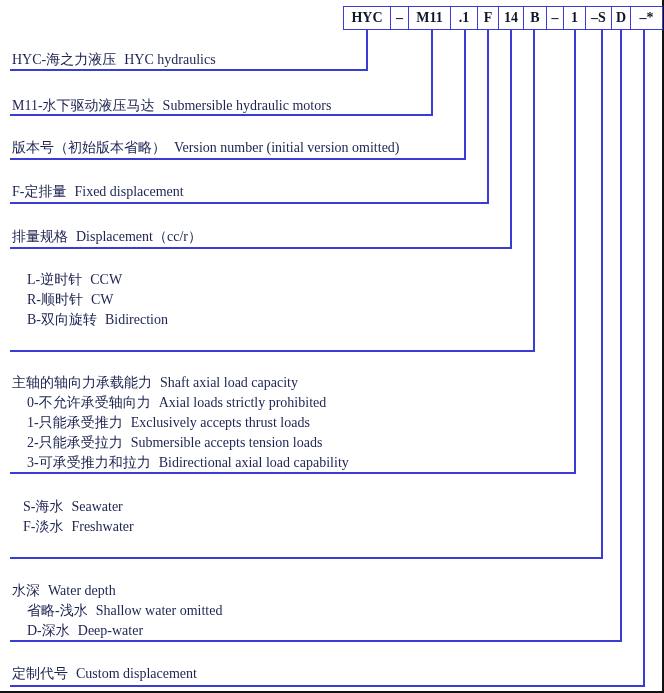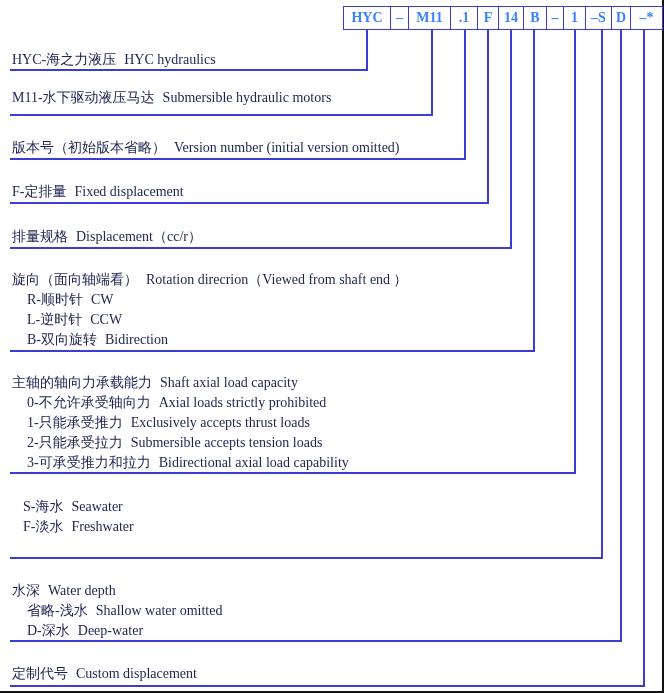--- a/index.html
+++ b/index.html
@@ -2,21 +2,21 @@
 <html><head>
   <meta charset="utf-8">
   <style>
     html, body { margin: 0; padding: 0; background: #ffffff; }
     body { width: 664px; height: 693px; position: relative; overflow: hidden;
            font-family: "Liberation Serif", "DejaVu Serif", serif; color: #1c2350; }
     .frame-r { position: absolute; left: 662px; top: 0; width: 2px; height: 693px; background: #111; }
     .frame-b { position: absolute; left: 0; top: 691px; width: 664px; height: 2px; background: #111; }
     .code-row { position: absolute; top: 6px; left: 343px; height: 24px; display: flex; border: 1.5px solid #3b3bd6; box-sizing: border-box; }
     .code-box { height: 100%; box-sizing: border-box; border-right: 1.5px solid #3b3bd6; display: flex; align-items: center; justify-content: center;
-                font-weight: bold; font-size: 14px; color: #3b82f6; }
+                font-weight: bold; font-size: 14px; color: #0f172a; }
     .code-box:last-child { border-right: none; }
     .vline { position: absolute; width: 1.5px; background: #3b3bd6; }
     .hline { position: absolute; height: 1.5px; background: #3b3bd6; left: 10px; }
     .section { position: absolute; left: 12px; font-size: 14px; line-height: 20px; white-space: nowrap; }
     .sub { padding-left: 15px; }
     .zh { margin-right: 8px; margin-top: 48px; }
   </style>
 </head>
 <body>
 
@@ -57,40 +57,39 @@
 <div class="hline" style="top:350px; width:525px"></div>
 <div class="hline" style="top:472px; width:566px"></div>
 <div class="hline" style="top:557px; width:593px"></div>
 <div class="hline" style="top:640px; width:612px"></div>
 <div class="hline" style="top:685px; width:635px"></div>
 
 <div class="section" style="top:50px">
   <div><span class="zh">HYC-海之力液压</span><span>HYC hydraulics</span></div>
 </div>
 
-<div class="section" style="top:88px">
+<div class="section" style="top:96px">
   <div><span class="zh">M11-水下驱动液压马达</span><span>Submersible hydraulic motors</span></div>
 </div>
 
 <div class="section" style="top:138px">
   <div><span class="zh">版本号（初始版本省略）</span><span>Version number (initial version omitted)</span></div>
 </div>
 
 <div class="section" style="top:182px">
   <div><span class="zh">F-定排量</span><span>Fixed displacement</span></div>
 </div>
 
 <div class="section" style="top:227px">
   <div><span class="zh">排量规格</span><span>Displacement（cc/r）</span></div>
 </div>
 
 <div class="section" style="top:270px">
-  <div><span class="zh">旋向（面向轴端看）</span><span>Rotation direcrion（Viewed from shaft end ）</span></div>
+  <div class="sub"><span class="zh">L-逆时针</span><span>CCW</span></div>
   <div class="sub"><span class="zh">R-顺时针</span><span>CW</span></div>
-  <div class="sub"><span class="zh">L-逆时针</span><span>CCW</span></div>
   <div class="sub"><span class="zh">B-双向旋转</span><span>Bidirection</span></div>
 </div>
 
 <div class="section" style="top:373px">
   <div><span class="zh">主轴的轴向力承载能力</span><span>Shaft axial load capacity</span></div>
   <div class="sub"><span class="zh">0-不允许承受轴向力</span><span>Axial loads strictly prohibited</span></div>
   <div class="sub"><span class="zh">1-只能承受推力</span><span>Exclusively accepts thrust loads</span></div>
   <div class="sub"><span class="zh">2-只能承受拉力</span><span>Submersible accepts tension loads</span></div>
   <div class="sub"><span class="zh">3-可承受推力和拉力</span><span>Bidirectional axial load capability</span></div>
 </div>

